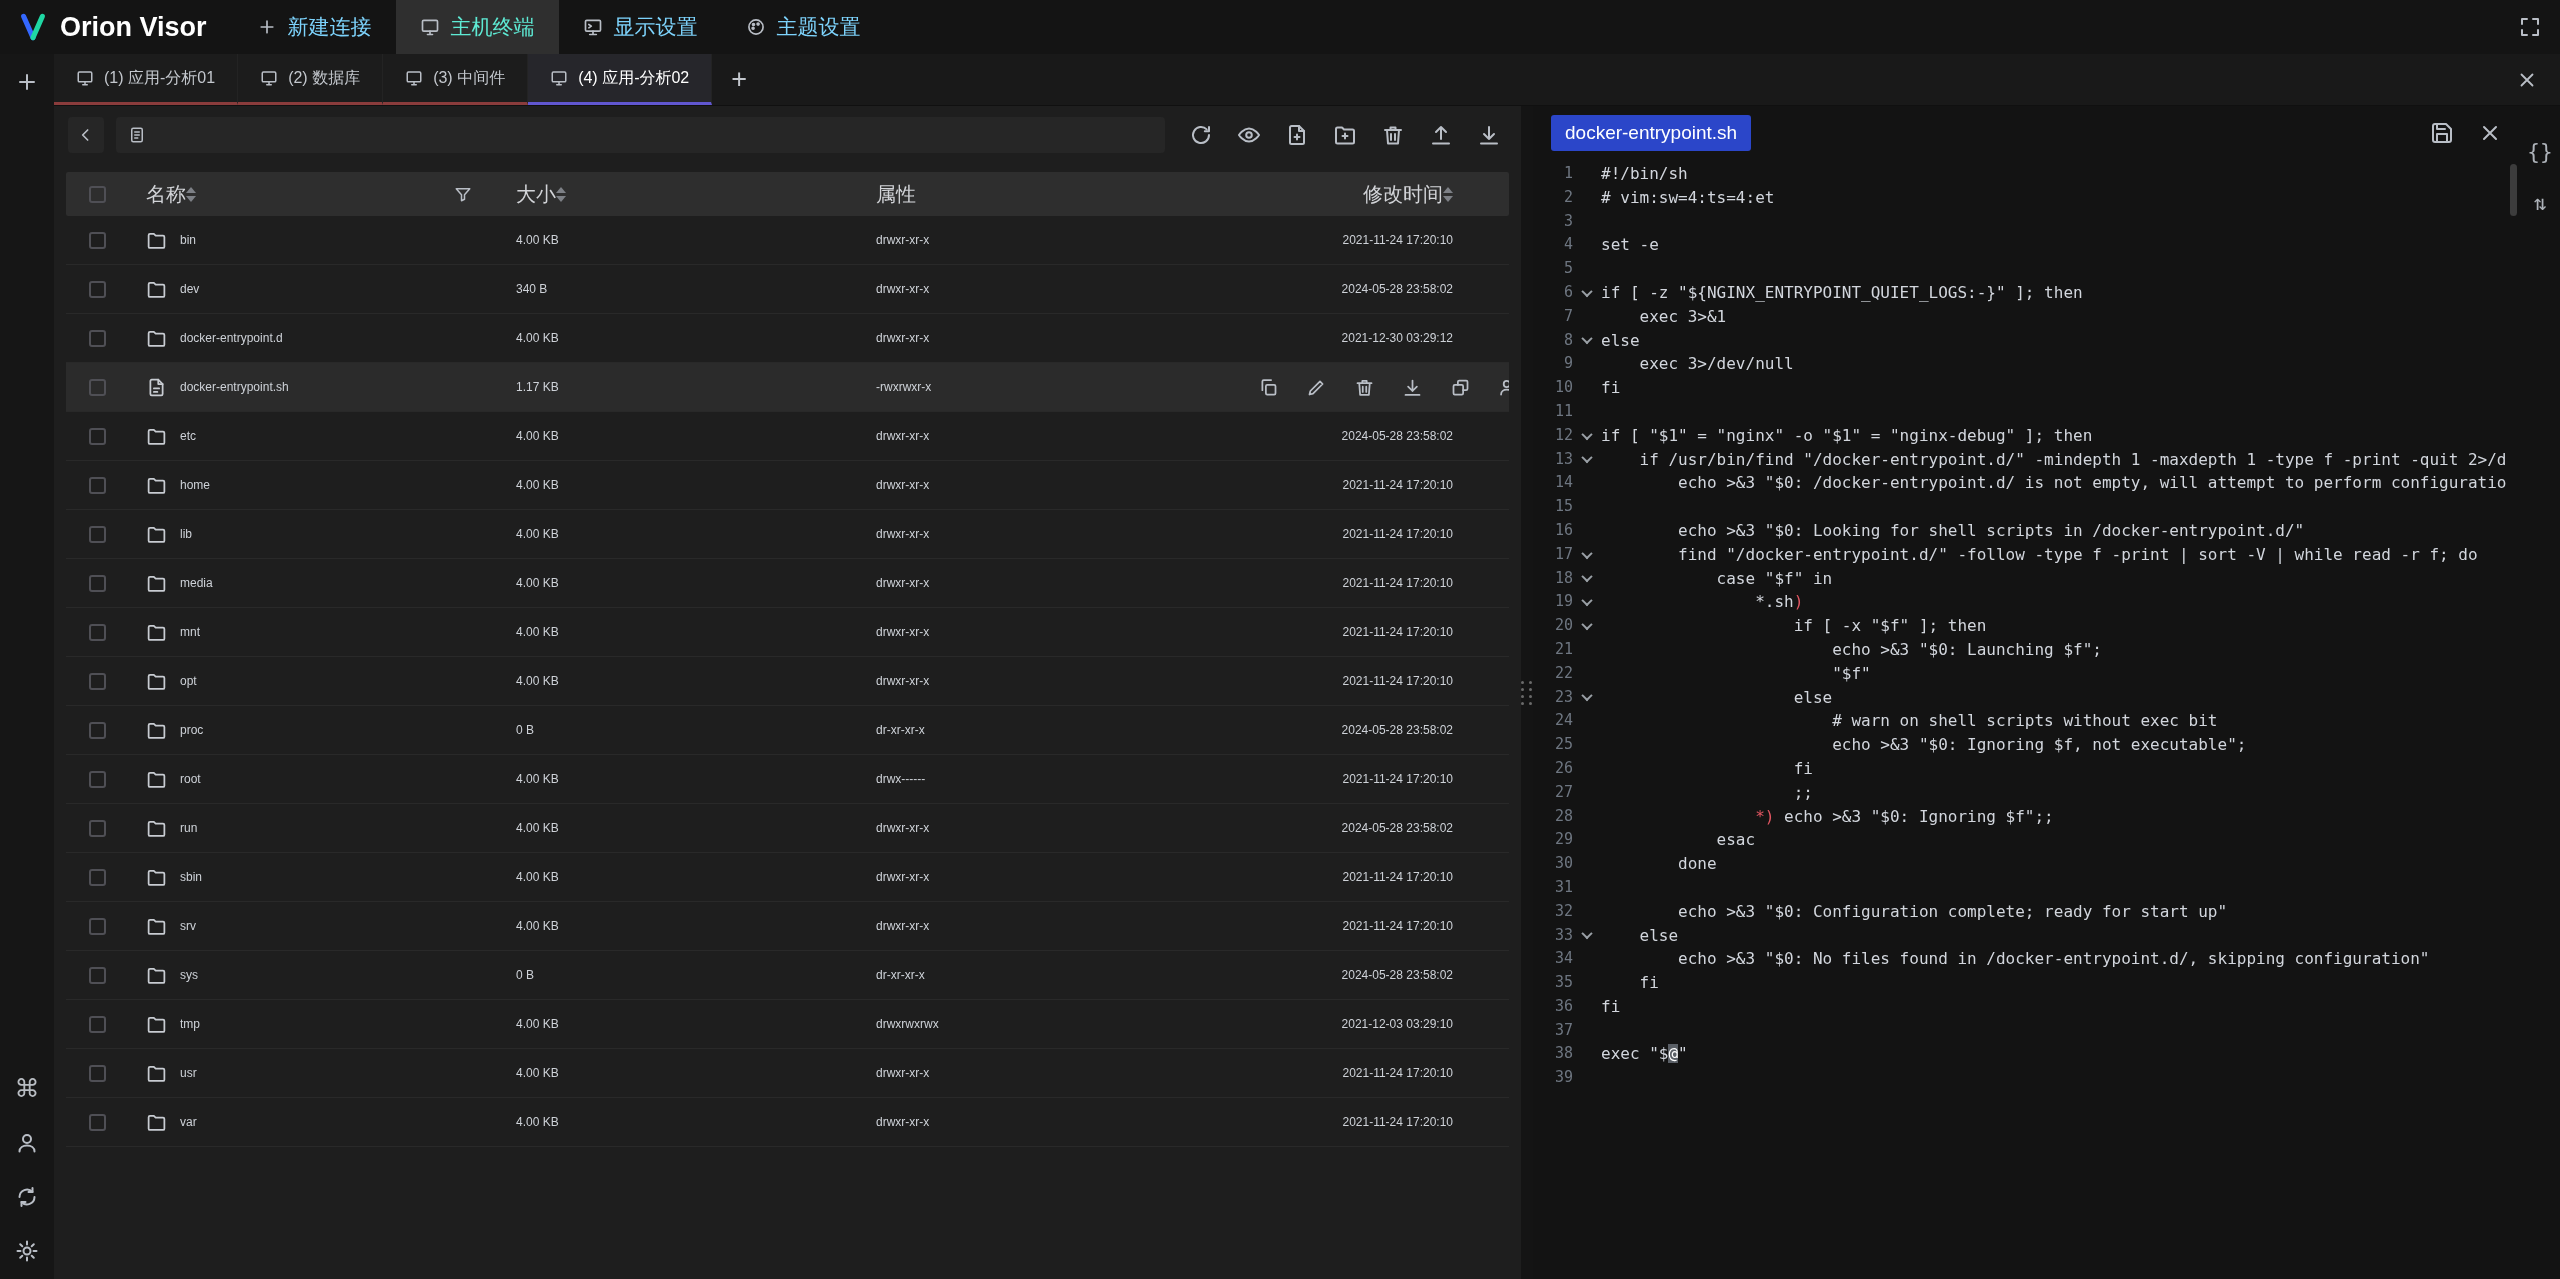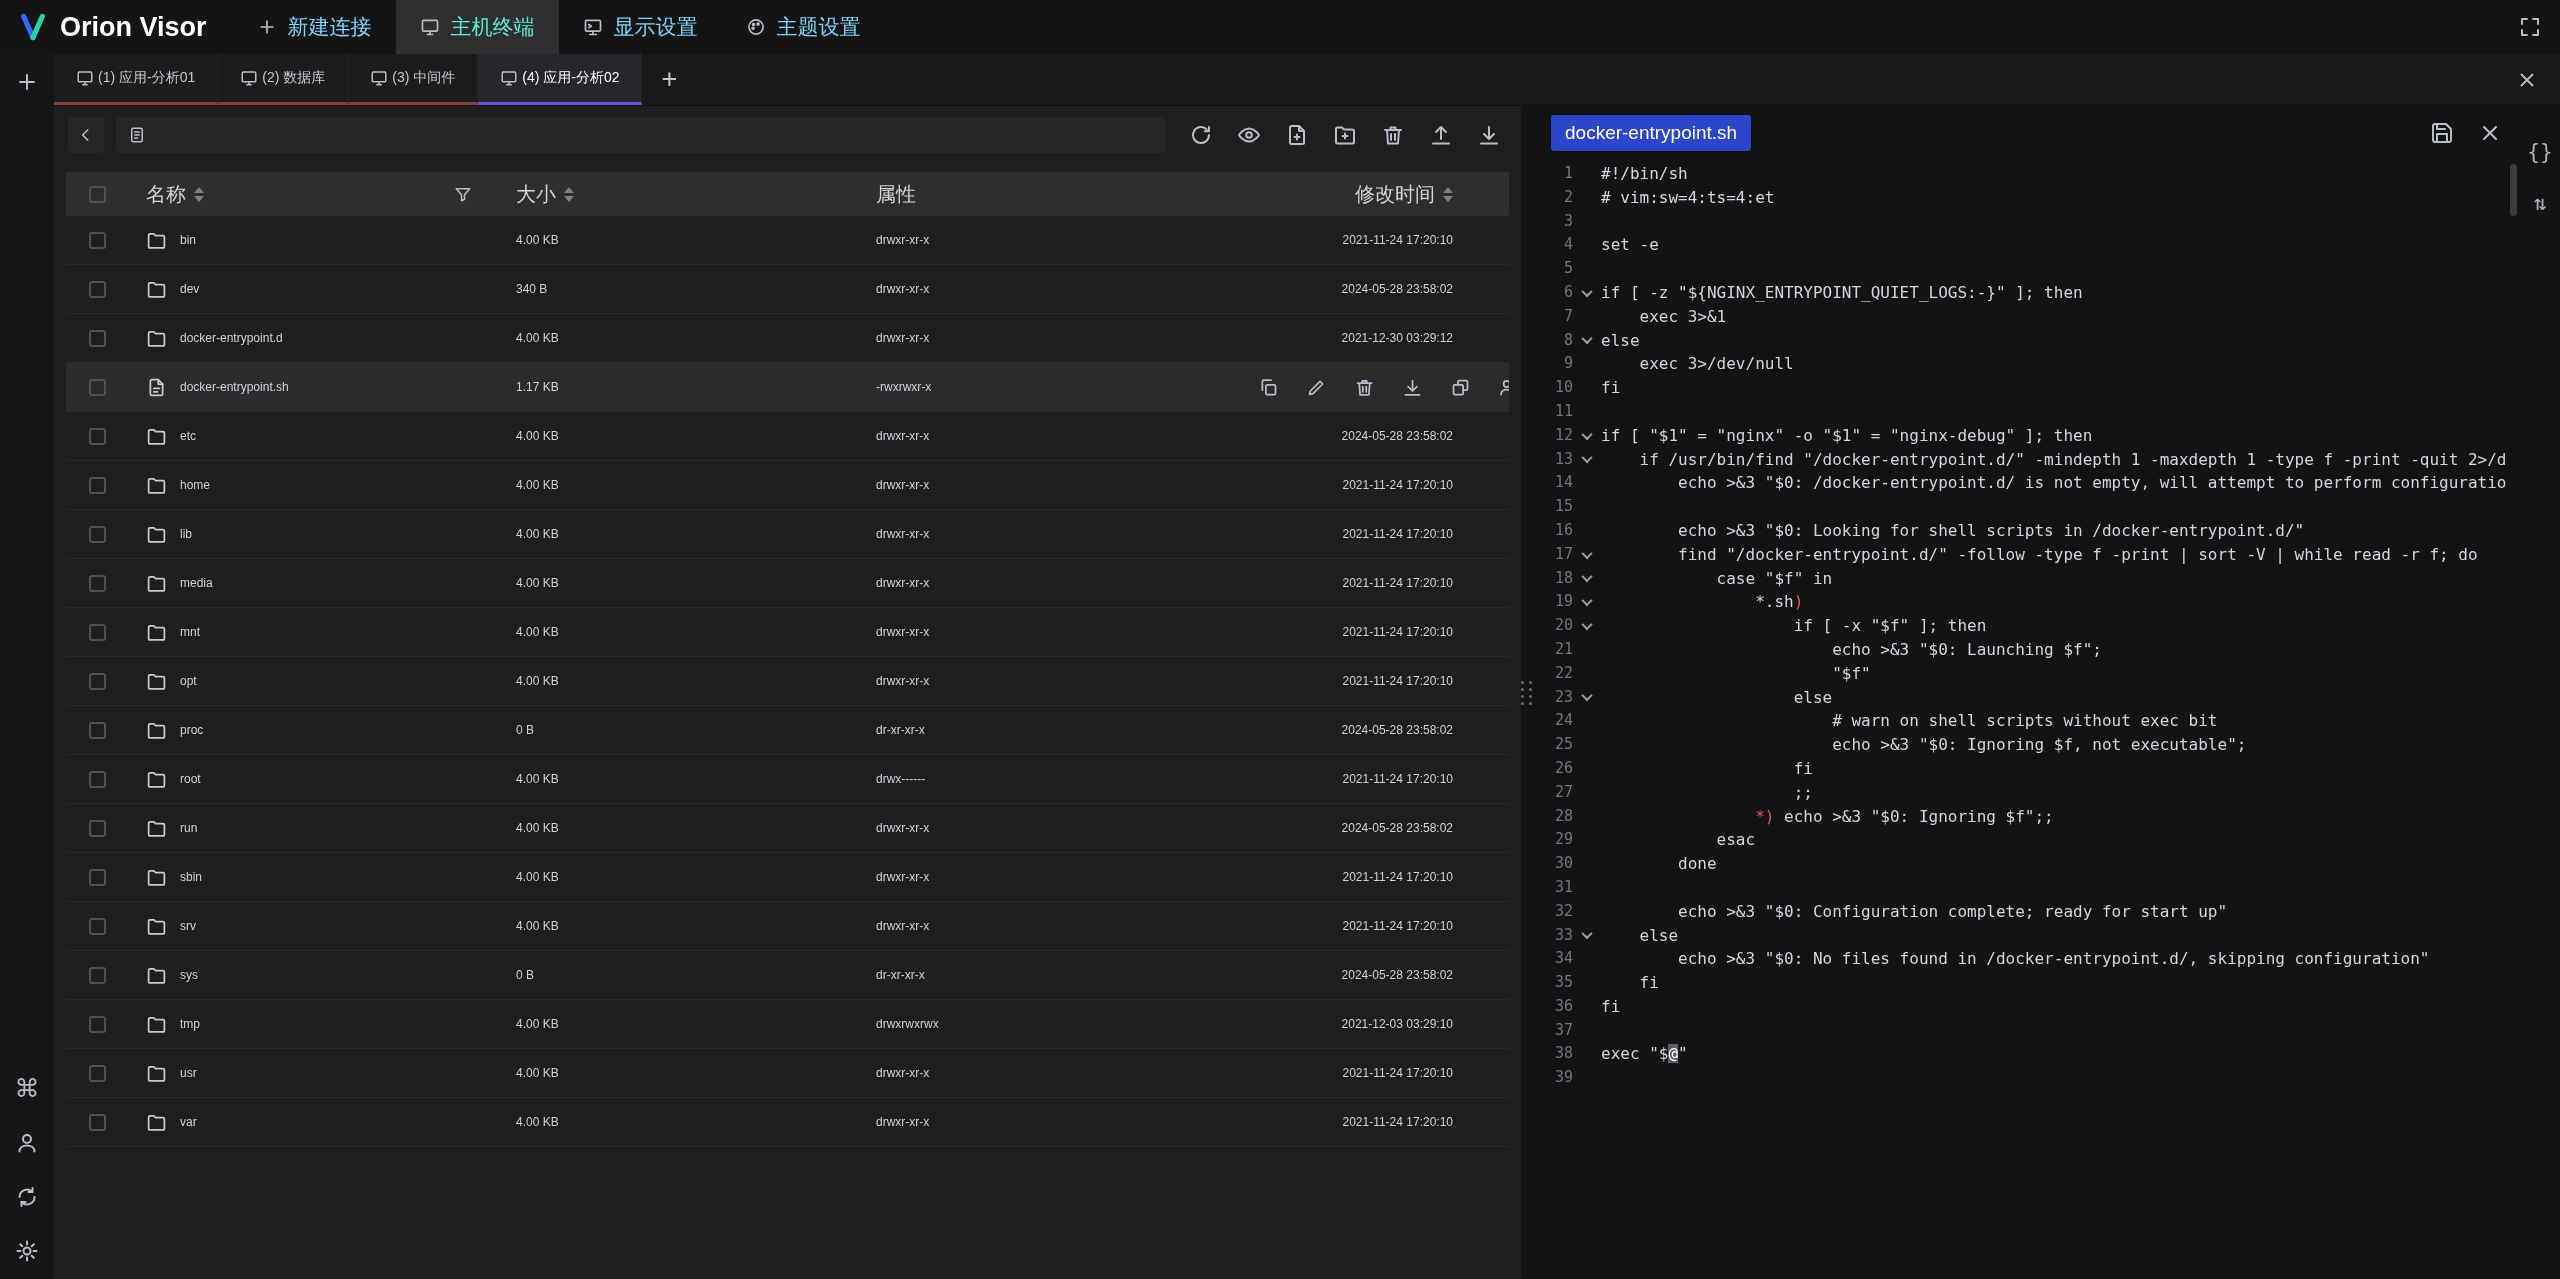--- a/index.html
+++ b/index.html
@@ -25,41 +25,41 @@
   .app-body { display:flex; height:1225px; }
   .left-strip { width:54px; background:#161616; display:flex; flex-direction:column; align-items:center; padding:16px 0 16px; flex:none; }
   .strip-spacer { flex:1; }
   .strip-bottom { display:flex; flex-direction:column; align-items:center; gap:30px; }
   .strip-glyph { font-size:25px; color:#b8bcc2; line-height:1; cursor:pointer; }
 
   .main-col { flex:1; display:flex; flex-direction:column; min-width:0; }
 
   
   .tabbar { height:52px; background:#191919; display:flex; align-items:stretch; border-bottom:1px solid #101010; }
-  .tab { display:flex; align-items:center; gap:4px; padding:0 22px; font-size:14px; color:#c3c7cd; background:#1c1c1c; border-right:1px solid #232323; border-bottom:3px solid #8a3c3c; cursor:pointer; white-space:nowrap; }
+  .tab { display:flex; align-items:center; gap:10px; padding:0 22px; font-size:16px; color:#c3c7cd; background:#1c1c1c; border-right:1px solid #232323; border-bottom:3px solid #8a3c3c; cursor:pointer; white-space:nowrap; }
   .tab.active { background:#26262b; border-bottom-color:#6157d0; color:#fff; }
   .tab-add { width:54px; display:flex; align-items:center; justify-content:center; color:#c3c7cd; font-size:27px; cursor:pointer; }
   .tabbar-right { margin-left:auto; display:flex; align-items:center; padding-right:22px; }
 
   
   .content { flex:1; display:flex; min-height:0; }
 
   
   .file-panel { width:1467px; flex:none; background:#1e1e1e; display:flex; flex-direction:column; }
   .fp-toolbar { height:58px; display:flex; align-items:center; padding:0 14px; gap:12px; }
   .back-btn { width:36px; height:36px; background:#262626; border-radius:4px; display:flex; align-items:center; justify-content:center; cursor:pointer; flex:none; }
   .path-input { flex:1; height:36px; background:#262626; border-radius:4px; display:flex; align-items:center; gap:10px; padding:0 12px; }
   .path-input input { flex:1; background:transparent; border:none; outline:none; color:#d6d8dd; font-size:19px; font-family:inherit; }
   .fp-tools { display:flex; align-items:center; gap:24px; padding:0 6px 0 12px; flex:none; }
   .tool-btn { cursor:pointer; }
 
   .fp-table { margin:8px 12px 0; display:flex; flex-direction:column; min-height:0; }
   .grid-cols { display:grid; grid-template-columns:62px 370px 360px 400px 1fr; align-items:center; }
   .fp-header { height:44px; background:#2e2e2e; border-radius:2px; font-size:20px; color:#d2d4d8; }
-  .hcell { display:flex; align-items:center; gap:8px; padding-left:18px; }
+  .hcell { display:flex; align-items:center; padding-left:18px; }
   .hcell.right { justify-content:flex-end; padding-right:56px; }
   .hcell .grow { flex:1; }
   .sort { display:flex; flex-direction:column; gap:3px; cursor:pointer; }
   .sort i { width:0; height:0; border-left:5px solid transparent; border-right:5px solid transparent; display:block; }
   .sort .up { border-bottom:6px solid #7d8086; }
   .sort .dn { border-top:6px solid #7d8086; }
   .checkbox { width:17px; height:17px; border:2px solid #4f4f55; border-radius:3px; display:inline-block; cursor:pointer; }
   .c-check { display:flex; justify-content:center; }
 
   .fp-body { overflow:hidden; }

